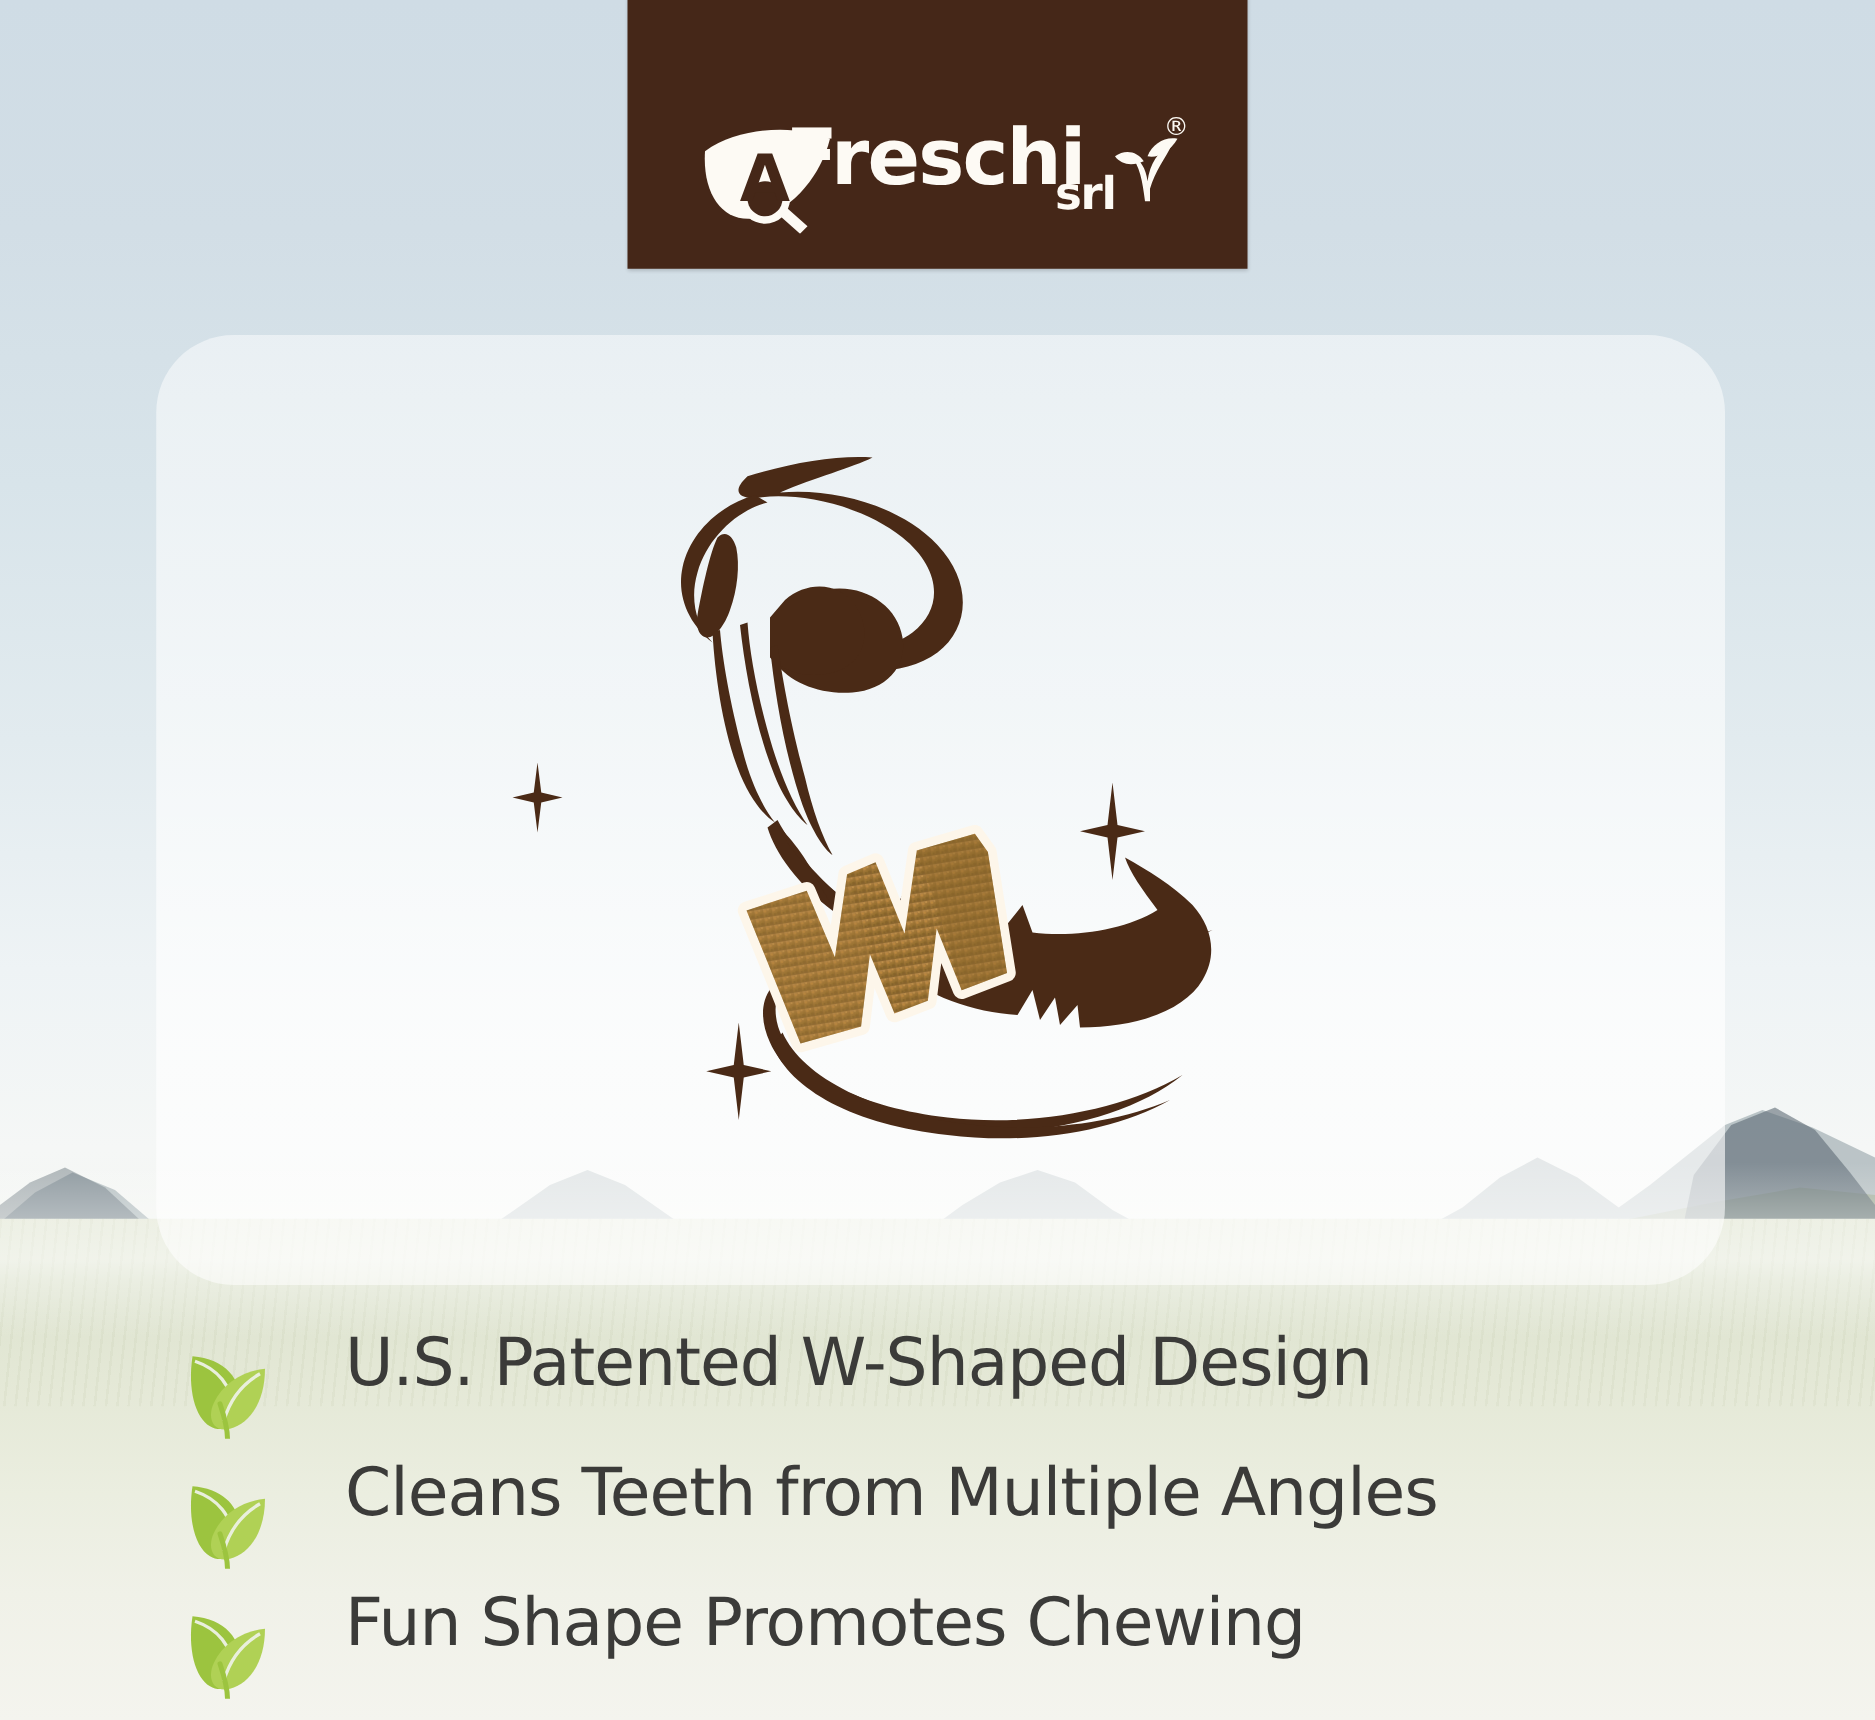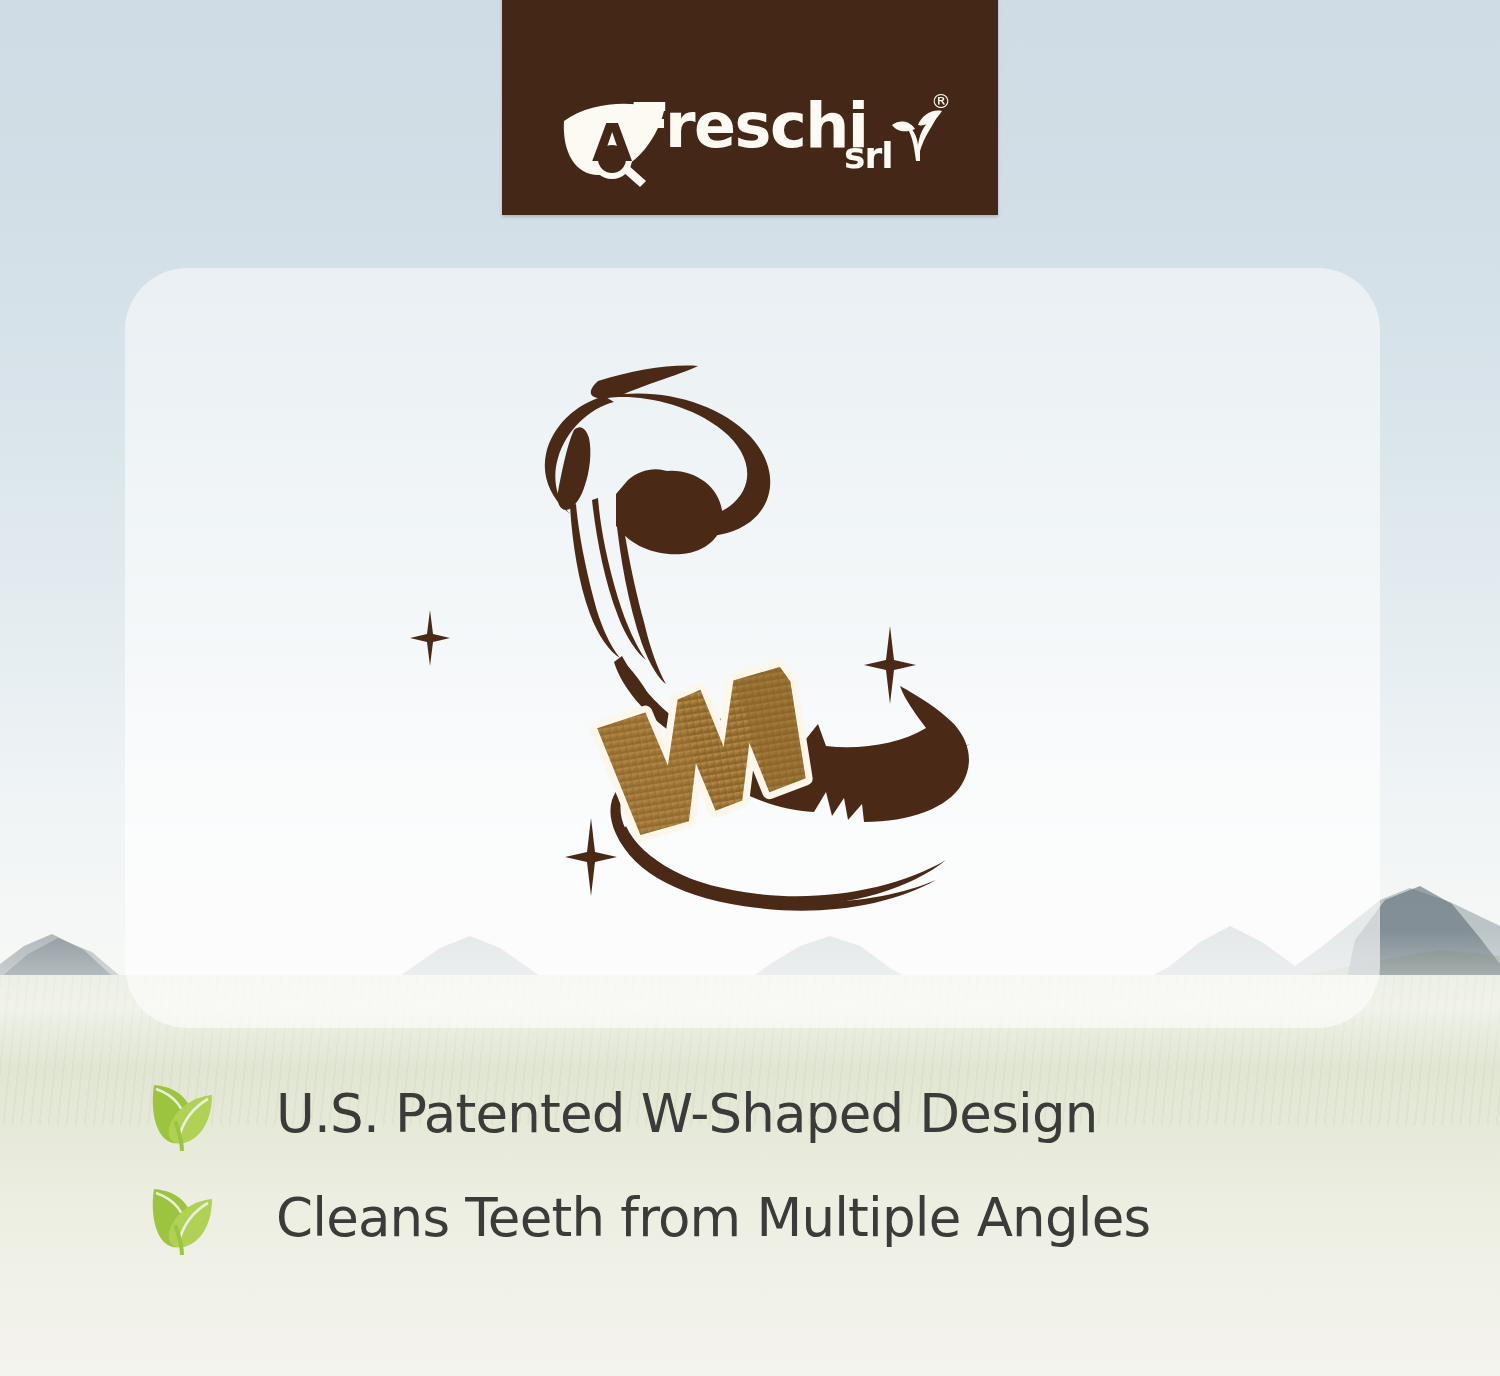--- a/index.html
+++ b/index.html
@@ -140,21 +140,20 @@
   }
 
   
   .features {
     position: absolute;
     left: 146px; top: 1062px;
     width: 1300px;
   }
   .feature-row {
     display: flex;
-    align-items: center;
     height: 104px;
   }
   .feature-leaf {
     width: 74px;
     min-width: 74px;
     display: flex;
     align-items: center;
     justify-content: flex-start;
   }
   .feature-text {
@@ -333,16 +332,28 @@
           <path d="M8,8 C34,10 48,26 46,48 C44,64 32,70 22,64 C10,57 4,34 8,8 Z" fill="#9cc43f"></path>
           <path d="M10,12 C28,18 40,32 40,50" stroke="#e9efdc" stroke-width="2.6" fill="none"></path>
           <path d="M66,18 C66,44 54,62 38,66 C26,69 20,60 24,48 C30,32 46,20 66,18 Z" fill="#b0d155"></path>
           <path d="M62,22 C48,30 38,42 33,60" stroke="#e9efdc" stroke-width="2.6" fill="none"></path>
           <path d="M30,46 C34,58 36,66 36,74" stroke="#9cc43f" stroke-width="4" fill="none" stroke-linecap="round"></path>
         </svg>
       </div>
       <div class="feature-text">Cleans Teeth from Multiple Angles</div>
     </div>
 
+    <div class="feature-row">
+      <div class="feature-leaf">
+        <svg width="74" height="74" viewBox="0 0 74 74">
+          <path d="M8,8 C34,10 48,26 46,48 C44,64 32,70 22,64 C10,57 4,34 8,8 Z" fill="#9cc43f"></path>
+          <path d="M10,12 C28,18 40,32 40,50" stroke="#e9efdc" stroke-width="2.6" fill="none"></path>
+          <path d="M66,18 C66,44 54,62 38,66 C26,69 20,60 24,48 C30,32 46,20 66,18 Z" fill="#b0d155"></path>
+          <path d="M62,22 C48,30 38,42 33,60" stroke="#e9efdc" stroke-width="2.6" fill="none"></path>
+          <path d="M30,46 C34,58 36,66 36,74" stroke="#9cc43f" stroke-width="4" fill="none" stroke-linecap="round"></path>
+        </svg>
+      </div>
+      <div class="feature-text">Fun Shape Promotes Chewing</div>
+    </div>
 
   </div>
 
 </div>
 
 </body></html>

